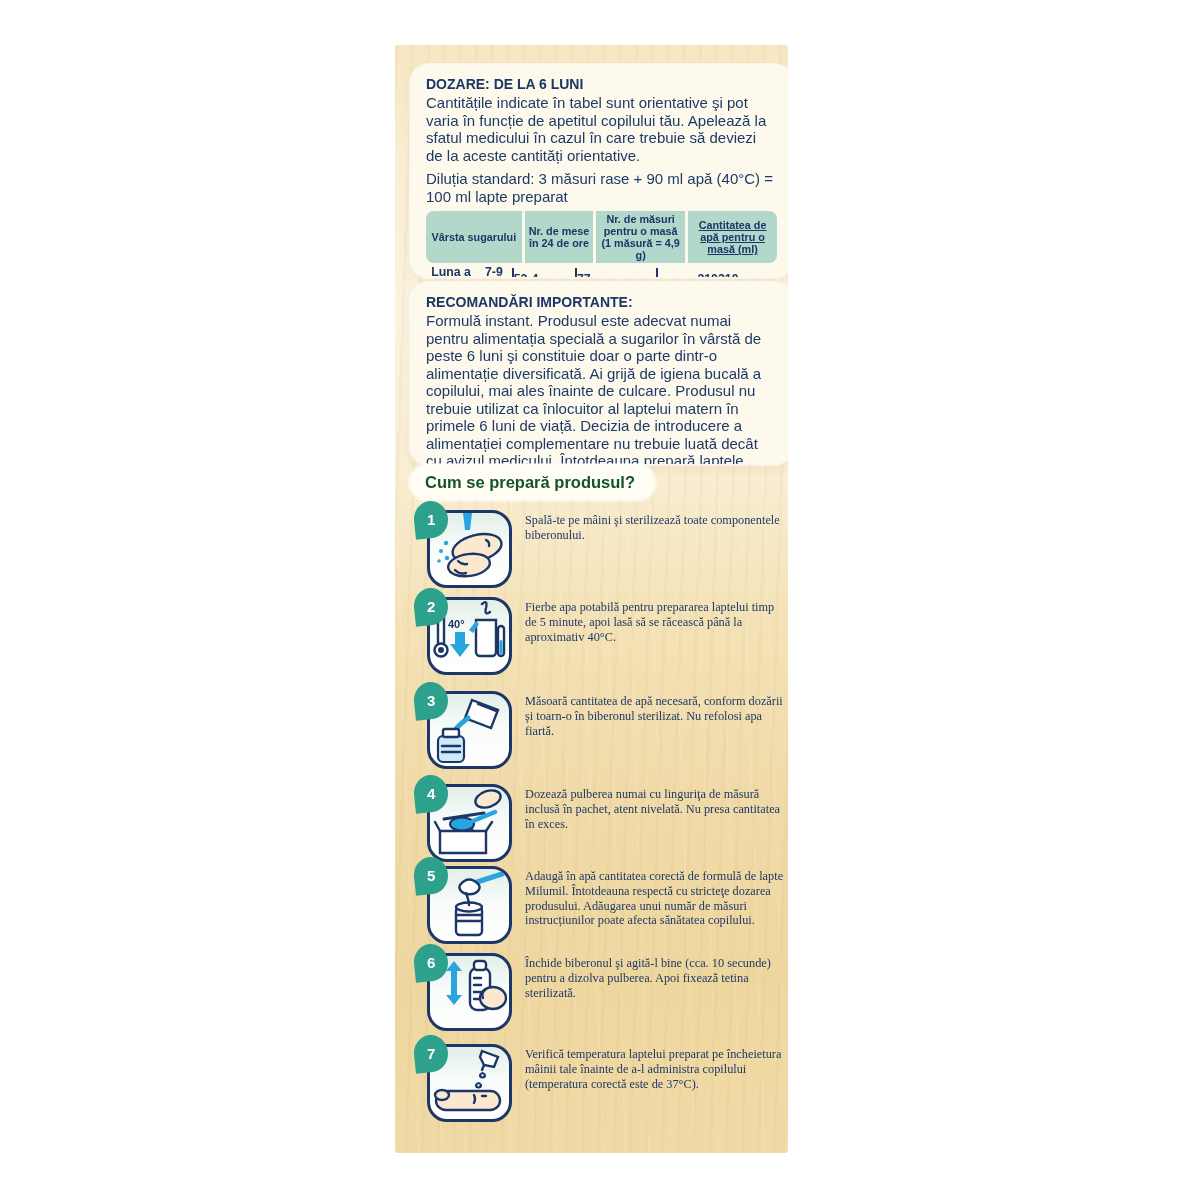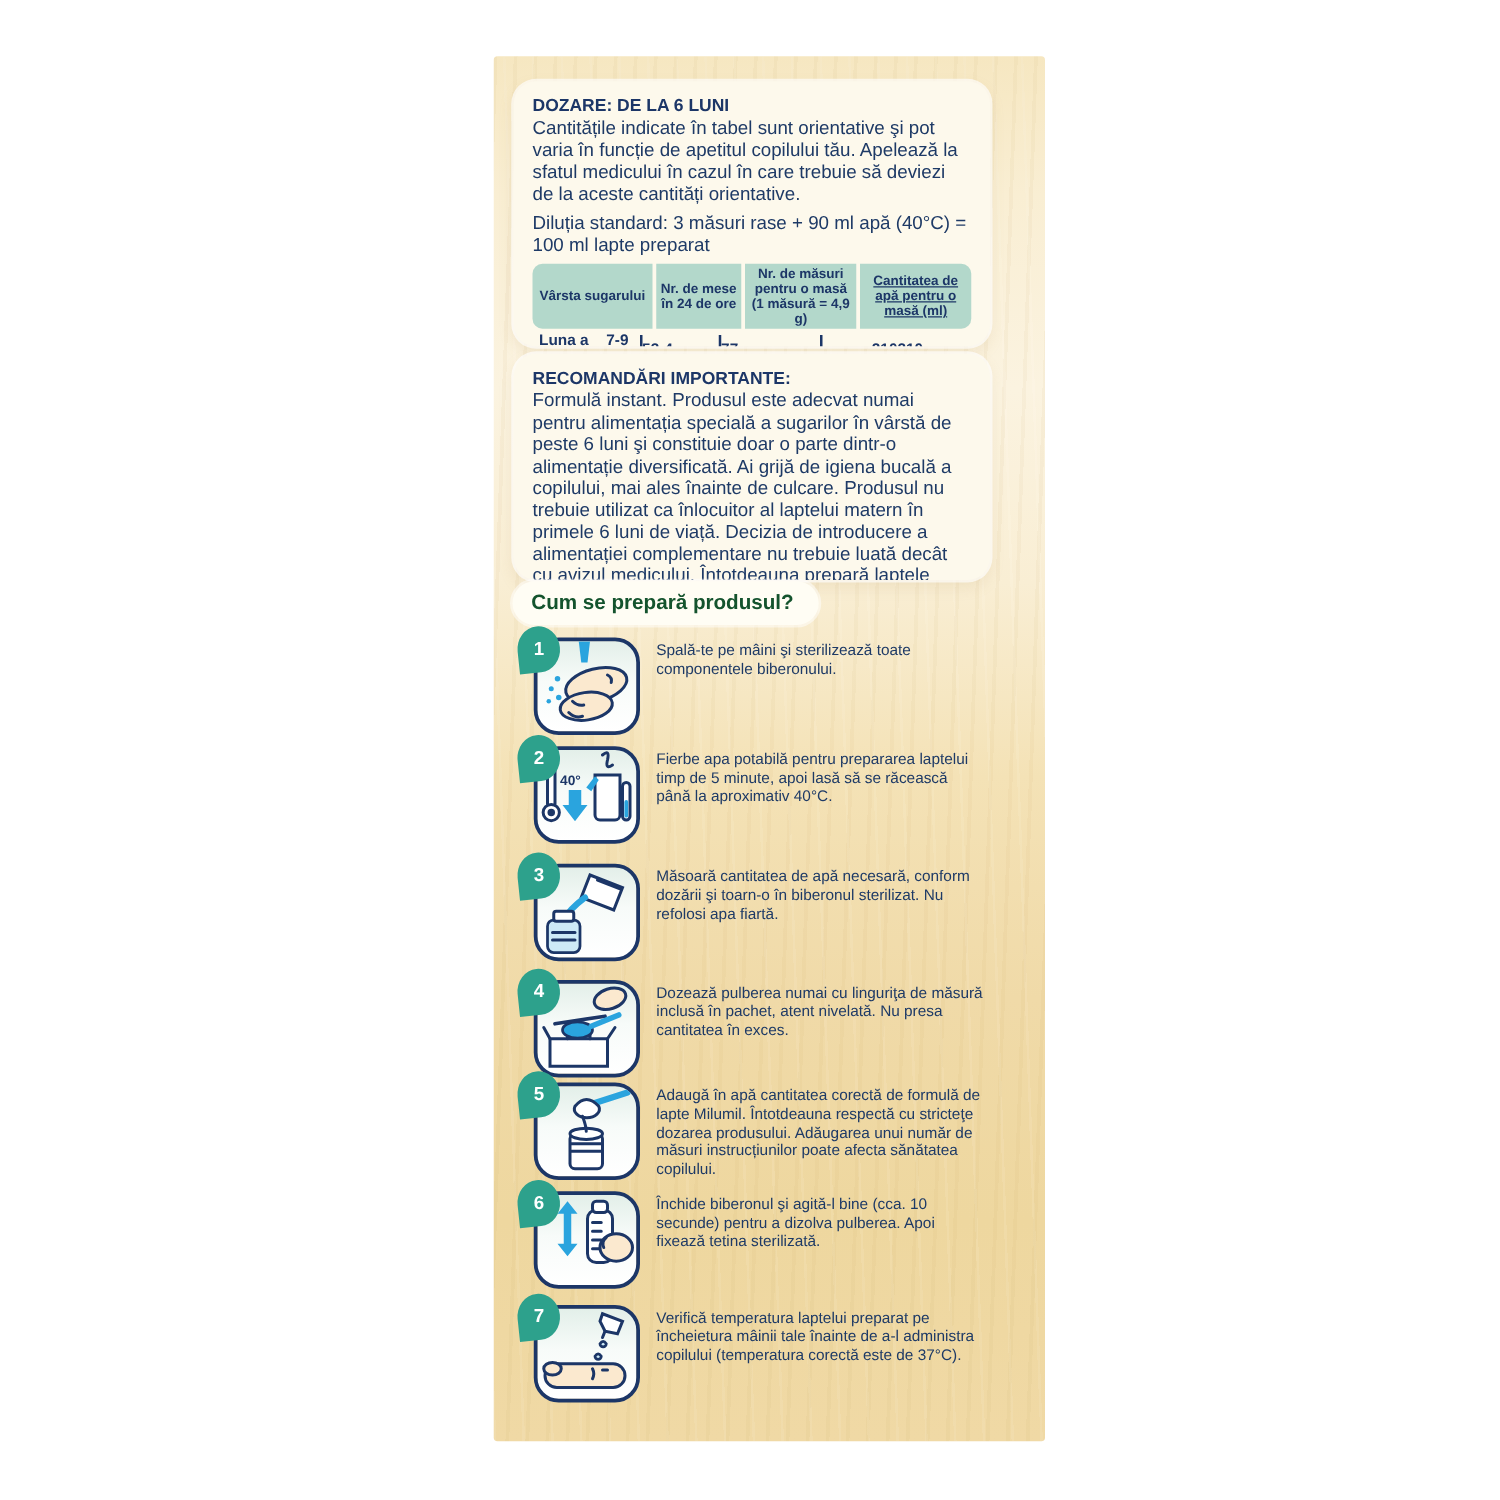--- a/index.html
+++ b/index.html
@@ -1,18 +1,18 @@
 <!DOCTYPE html>
 <html><head>
 <meta charset="utf-8">
 <style>
   html,body{margin:0;padding:0;background:#ffffff;}
   .canvas{position:relative;width:1200px;height:1200px;background:#ffffff;overflow:hidden;
           font-family:"Liberation Sans",sans-serif;color:#1c3667;}
-  .package{position:absolute;left:395px;top:45px;width:441px;height:1108px;border-radius:3px;
+  .package{position:absolute;left:395px;top:45px;width:393px;height:1108px;border-radius:3px;
            background:linear-gradient(180deg,#f6e7c1 0%,#f9eed3 10%,#fbf3e0 24%,#f9eed4 38%,
                       #f4e2b6 52%,#f0daa8 68%,#eed79f 84%,#f0d9a5 100%);overflow:hidden;}
   .grain{position:absolute;inset:0;pointer-events:none;
          background:repeating-linear-gradient(92deg,rgba(185,145,70,0.07) 0 3px,rgba(255,255,255,0) 3px 16px),
                     repeating-linear-gradient(88deg,rgba(255,255,255,0.10) 0 2px,rgba(255,255,255,0) 2px 23px);
          opacity:.8;}
   .panel{position:absolute;left:16px;width:381px;background:#fdf9ec;border-radius:18px;
          box-shadow:0 0 0 2px rgba(255,255,255,.65),0 5px 12px rgba(175,140,80,.14);
          padding:11px 15px;box-sizing:border-box;overflow:hidden;}
   .panel-dozare{top:20px;height:212px;}
@@ -41,21 +41,21 @@
   
   .step{position:absolute;left:32px;width:360px;}
   .iconwrap{position:absolute;left:0;top:0;width:85px;height:78px;}
   .iconbox{position:absolute;inset:0;background:linear-gradient(180deg,#e3efe9 0%,#f7fbf9 45%,#ffffff 100%);
            border:3.5px solid #1c3667;border-radius:20px;box-sizing:border-box;overflow:hidden;}
   .badge{position:absolute;top:-9px;left:-13px;width:34px;height:37px;background:#2da18c;
          border-radius:55% 55% 55% 0;transform:rotate(-6deg);display:flex;align-items:center;
          justify-content:center;color:#ffffff;font-size:15px;font-weight:bold;z-index:2;}
   .badge span{transform:rotate(6deg);}
   .steptext{position:absolute;left:98px;top:3px;width:262px;font-size:12.3px;line-height:1.2;
-            color:#1e3a66;margin:0;}
+            color:#1e3a66;margin:0;font-family:Liberation Serif, serif;}
   svg .ln{stroke:#1c3667;stroke-width:2.4;fill:none;stroke-linecap:round;stroke-linejoin:round;}
   svg .skin{fill:#fbe9cf;stroke:#1c3667;stroke-width:2.4;}
   svg .blue{fill:#2aa4de;}
   svg .lblue{fill:#cdeaf7;stroke:#1c3667;stroke-width:2.2;}
   svg .wht{fill:#ffffff;stroke:#1c3667;stroke-width:2.4;}
 </style>
 </head>
 <body>
 
 <div class="canvas">

